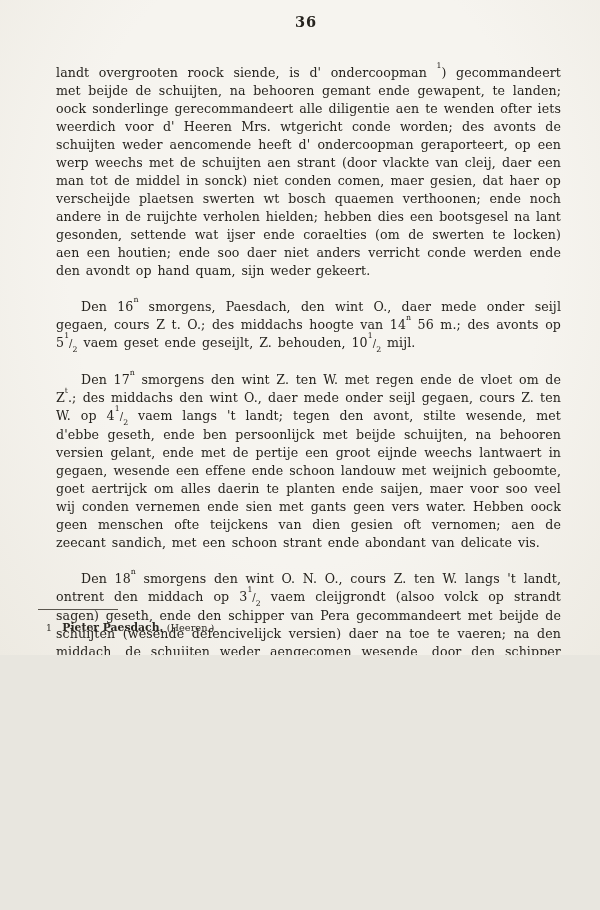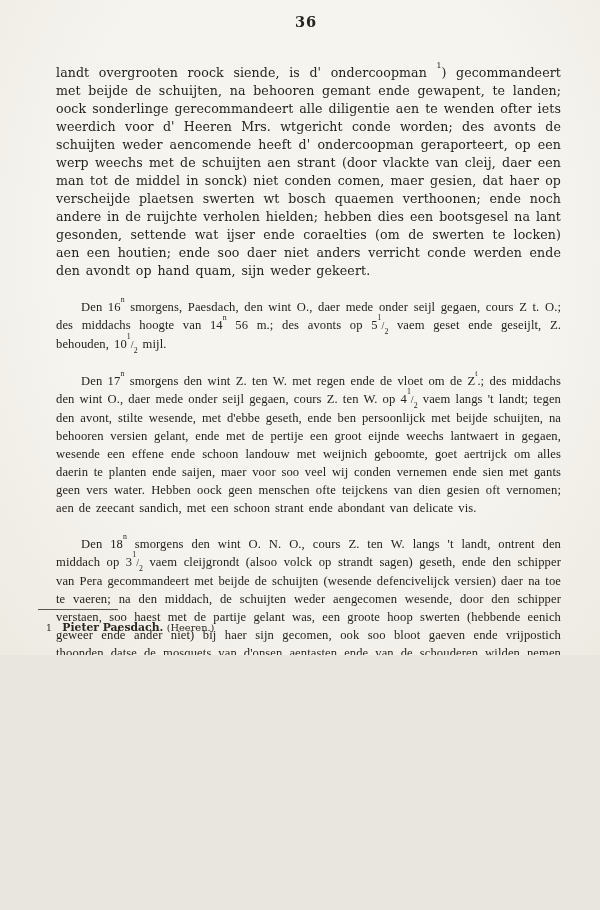--- a/index.html
+++ b/index.html
@@ -27,21 +27,21 @@
     left: 38px;
     right: 33px;
     top: 46px;
     text-align: justify;
     font-size: 12.6px;
     line-height: 18px;
     word-spacing: 0.14em;
     letter-spacing: 0.1px;
   }
   .para { margin: 18px; padding: 0; }
-  .para.indent { text-indent: 25px; font-family: Liberation Serif, serif; }
+  .para.indent { text-indent: 25px; }
   .text-block sup {
     font-size: 0.62em;
     line-height: 0;
     position: relative;
     top: -0.45em;
     letter-spacing: 0;
   }
   .text-block sub {
     font-size: 0.62em;
     line-height: 0;

